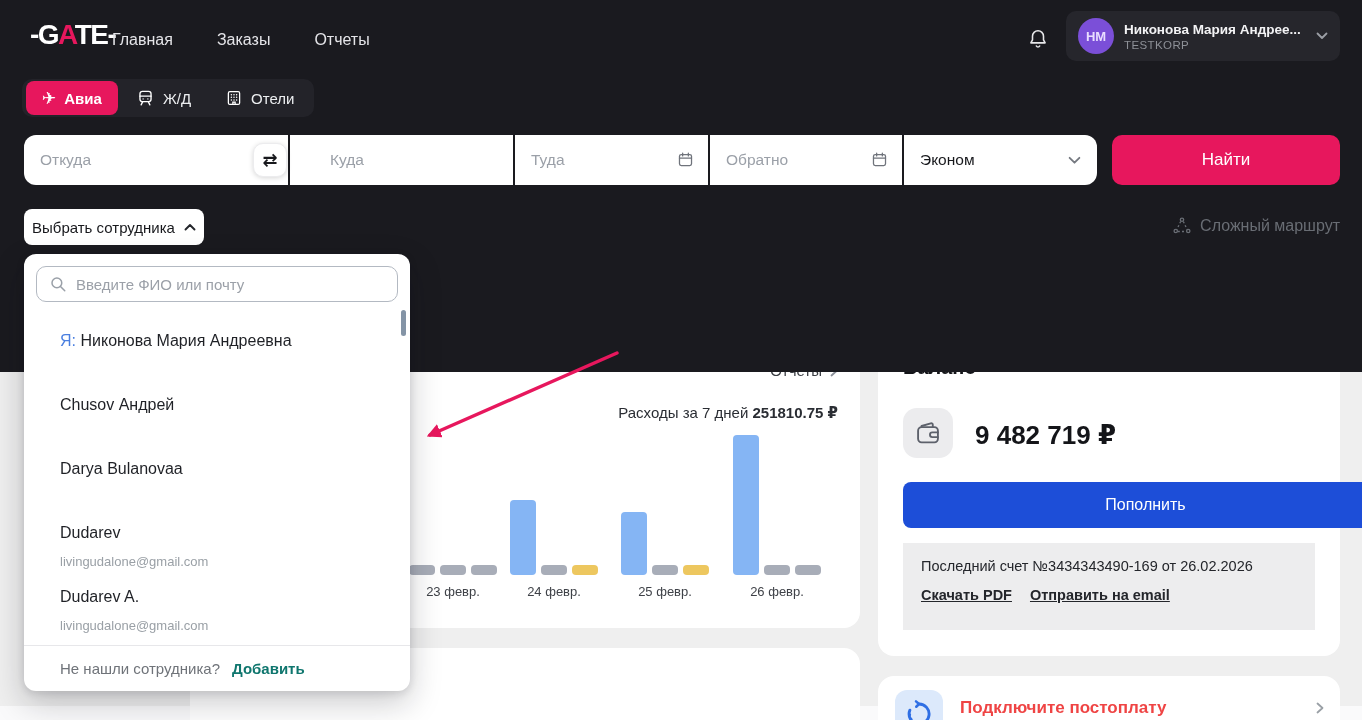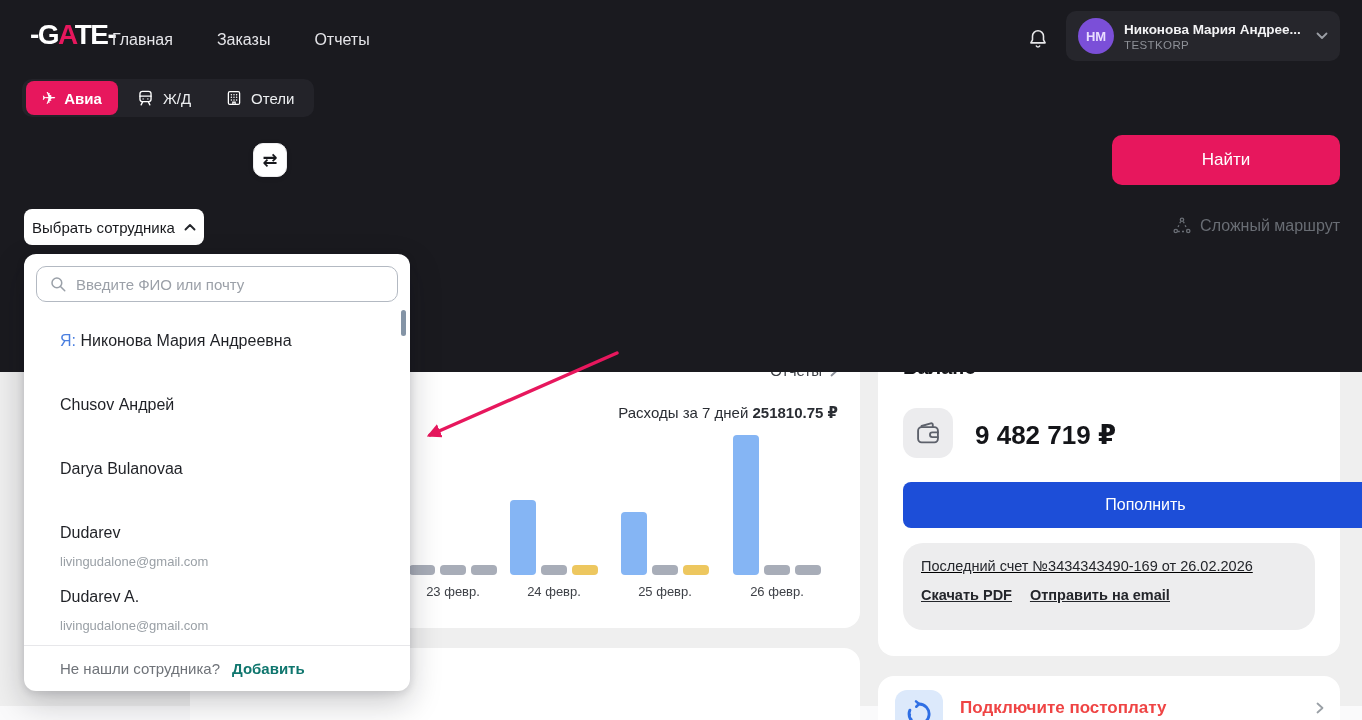--- a/index.html
+++ b/index.html
@@ -58,21 +58,21 @@
   .bar-group { position:absolute; bottom:53px; width:88px; display:flex; align-items:flex-end; gap:5px; }
   .bar { width:26px; border-radius:4px; }
   .bar-label { position:absolute; top:100%; margin-top:9px; width:100%; text-align:center; font-size:13px; color:#3f4248; }
   .card2 { left:190px; top:648px; width:670px; height:92px; }
 
   .balance-card { left:878px; top:332px; width:462px; height:324px; }
   .balance-title { position:absolute; left:25px; top:24px; font-size:20px; font-weight:700; color:#141519; }
   .wallet-box { position:absolute; left:25px; top:76px; width:50px; height:50px; background:#ececee; border-radius:14px; display:flex; align-items:center; justify-content:center; }
   .balance-amount { position:absolute; left:97px; top:88px; font-size:26px; font-weight:700; color:#141519; }
   .topup-btn { position:absolute; left:25px; top:150px; width:485px; height:46px; background:#1d4ed8; border:none; border-radius:8px; color:#ffffff; font-size:16px; font-weight:500; font-family:inherit; cursor:pointer; }
-  .invoice-box { position:absolute; left:25px; top:211px; width:412px; height:87px; background:#ededee; border-radius:20px; padding:15px 18px;text-decoration:underline; }
+  .invoice-box { position:absolute; left:25px; top:211px; width:412px; height:87px; background:#ededee; border-radius:0; padding:15px 18px; }
   .invoice-line { font-size:14.5px; color:#24262b; }
   .invoice-links { display:flex; gap:18px; margin-top:13px; }
   .invoice-link { font-size:14.5px; font-weight:700; color:#24262b; text-decoration:underline; cursor:pointer; }
 
   .postpay-card { left:878px; top:676px; width:462px; height:80px; }
   .postpay-icon-box { position:absolute; left:17px; top:14px; width:48px; height:48px; background:#dce9fb; border-radius:12px; display:flex; align-items:center; justify-content:center; }
   .postpay-title { position:absolute; left:82px; top:22px; font-size:17px; font-weight:700; color:#ef4444; }
   .postpay-chev { position:absolute; right:16px; top:26px; }
 
   
@@ -219,20 +219,48 @@
       <div class="tab">
         <svg width="18" height="18" viewBox="0 0 24 24" fill="none" stroke="#ffffff" stroke-width="1.7">
           <rect x="4.5" y="3.5" width="15" height="17" rx="2"></rect>
           <path d="M8.5 7.5h.01M12 7.5h.01M15.5 7.5h.01M8.5 11h.01M12 11h.01M15.5 11h.01M8.5 14.5h.01M12 14.5h.01M15.5 14.5h.01" stroke-linecap="round" stroke-width="2"></path>
           <path d="M10.5 20.5v-3h3v3"></path>
         </svg>
         <span>Отели</span>
       </div>
     </div>
 
+    <div class="fields">
+      <div class="field f-from">
+        <input placeholder="Откуда" style="">
+      </div>
+      <div class="field f-to">
+        <input style="padding-left: 40px;" placeholder="Куда">
+      </div>
+      <div class="field f-depart">
+        <input placeholder="Туда" style="">
+        <svg class="cal-ic" width="17" height="17" viewBox="0 0 24 24" fill="none" stroke="#6f737b" stroke-width="1.8" stroke-linecap="round">
+            <rect x="3.5" y="5" width="17" height="15.5" rx="2.5"></rect>
+            <path d="M3.5 10h17M8 3v4M16 3v4"></path>
+          </svg>
+      </div>
+      <div class="field f-return">
+        <input placeholder="Обратно" style="">
+        <svg class="cal-ic" width="17" height="17" viewBox="0 0 24 24" fill="none" stroke="#6f737b" stroke-width="1.8" stroke-linecap="round">
+            <rect x="3.5" y="5" width="17" height="15.5" rx="2.5"></rect>
+            <path d="M3.5 10h17M8 3v4M16 3v4"></path>
+          </svg>
+      </div>
+      <div class="field f-cabin">
+        <span class="cabin-value">Эконом</span>
+        <svg class="cabin-chev" width="13" height="9" viewBox="0 0 12 8" fill="none">
+            <path d="M1.5 1.5L6 6l4.5-4.5" stroke="#757980" stroke-width="1.7" stroke-linecap="round" stroke-linejoin="round"></path>
+          </svg>
+      </div>
+    </div>
     <div class="swap-btn">
         <span>⇄</span>
       </div>
     <button class="find-btn">Найти</button>
 
     <button class="emp-btn">
       <span>Выбрать сотрудника</span>
       <svg width="12" height="8" viewBox="0 0 12 8" fill="none">
           <path d="M1.5 6.5L6 2l4.5 4.5" stroke="#24262b" stroke-width="1.9" stroke-linecap="round" stroke-linejoin="round"></path>
         </svg>

